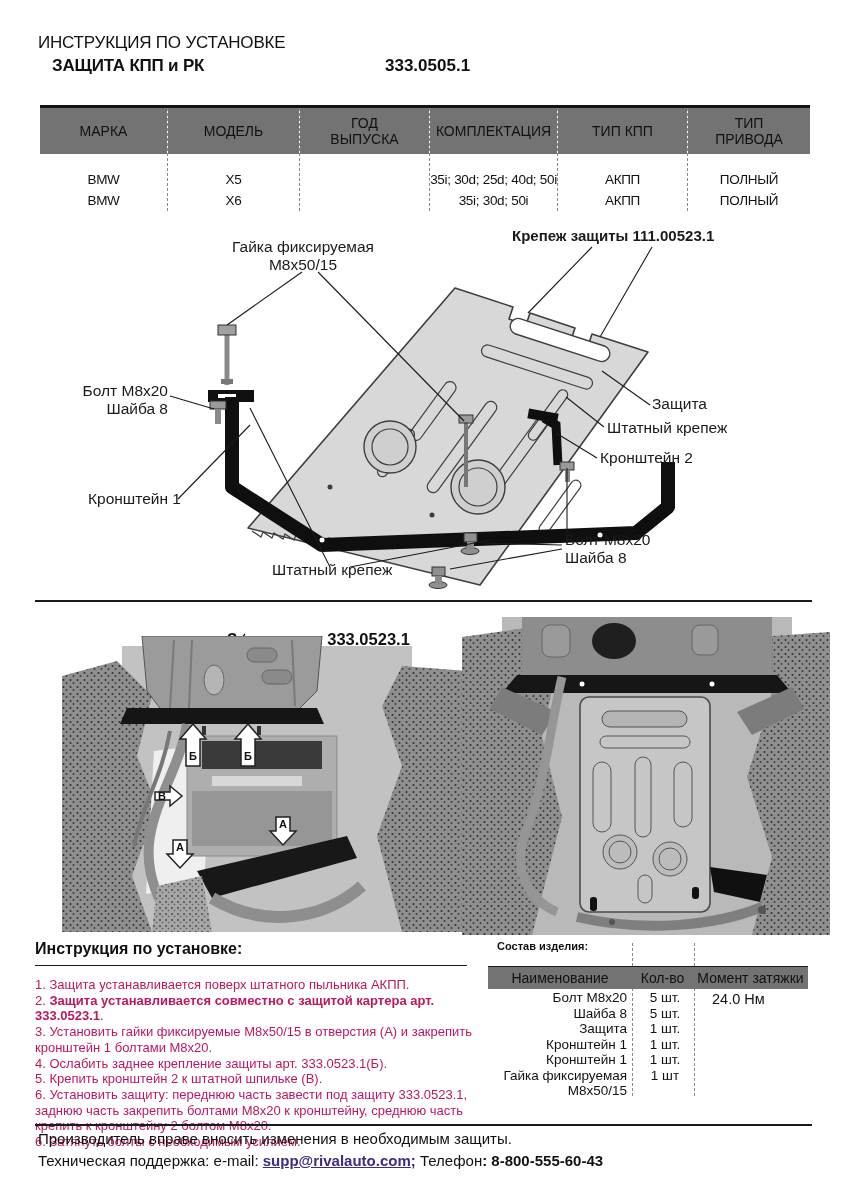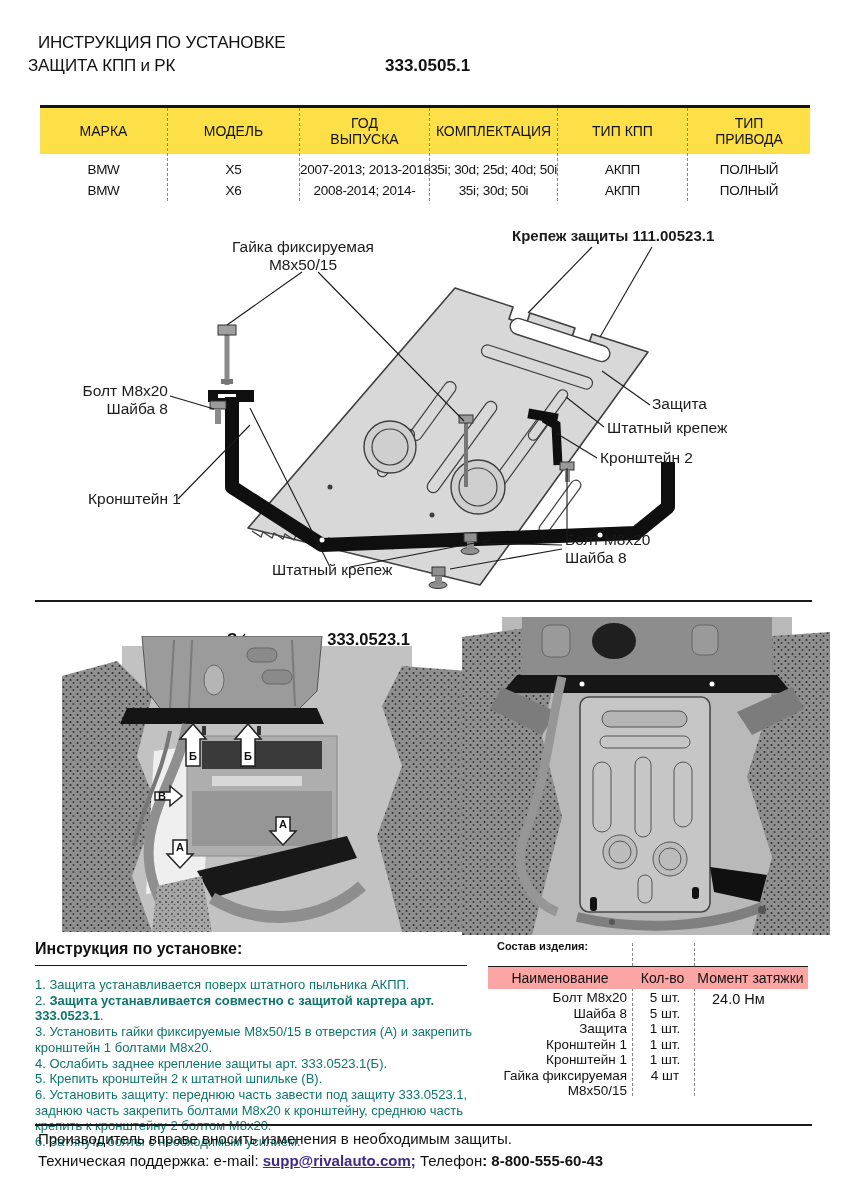--- a/index.html
+++ b/index.html
@@ -1,45 +1,45 @@
 <!DOCTYPE html>
 <html><head>
 <meta charset="utf-8">
 <style>
   html,body{margin:0;padding:0;background:#fff;}
   .page{position:relative;width:848px;height:1200px;background:#fff;overflow:hidden;
         font-family:"Liberation Sans","DejaVu Sans",sans-serif;color:#111;}
   .abs{position:absolute;}
   
   .title1{left:38px;top:33px;font-size:17px;letter-spacing:-.2px;}
-  .title2{left:28px;top:56px;font-size:17px;font-weight:normal;letter-spacing:-.2px;}
+  .title2{left:52px;top:56px;font-size:17px;font-weight:bold;letter-spacing:-.2px;}
   .partno{left:385px;top:56px;font-size:17px;font-weight:bold;}
   
   .vtable{left:40px;top:105px;width:770px;border-top:3px solid #141414;display:flex;}
   .vcol{box-sizing:border-box;}
   .vcol:not(:last-child){border-right:1px dashed #8a8a8a;}
-  .vhead{height:46px;background:#fde047;display:flex;flex-direction:column;justify-content:center;
+  .vhead{height:46px;background:#737373;display:flex;flex-direction:column;justify-content:center;
          text-align:center;font-size:14px;line-height:16px;}
-  .vbody{padding-top:5px;text-align:center;font-size:13.5px;letter-spacing:-.3px;line-height:21px;}
+  .vbody{padding-top:15px;text-align:center;font-size:13.5px;letter-spacing:-.3px;line-height:21px;}
   .vbody div{white-space:nowrap;}
   
   .lbl{position:absolute;font-size:15.5px;color:#1a1a1a;white-space:nowrap;line-height:18px;}
   .kit-title{font-size:15px;font-weight:bold;}
   .caption{font-size:16.5px;font-weight:bold;}
   
   .hr{position:absolute;border-top:2px solid #1a1a1a;height:0;}
   .hr-thin{position:absolute;border-top:1.5px solid #1a1a1a;height:0;}
   
   .instr-head{left:35px;top:940px;font-size:16px;font-weight:bold;}
-  .instr{left:35px;top:977px;width:448px;font-size:13px;line-height:15.7px;color:#0f766e;}
+  .instr{left:35px;top:977px;width:448px;font-size:13px;line-height:15.7px;color:#be185d;}
   .instr p{margin:0;}
   
   .parts-head{left:497px;top:940px;font-size:11px;font-weight:bold;}
   .pdash{position:absolute;border-left:1px dashed #8a8a8a;width:0;}
-  .phead{left:488px;top:967px;width:320px;height:22px;background:#fca5a5;display:flex;
+  .phead{left:488px;top:967px;width:320px;height:22px;background:#737373;display:flex;
          font-size:14px;align-items:center;}
   .phead .c1{width:144px;text-align:center;}
   .phead .c2{width:61px;text-align:center;}
   .phead .c3{width:115px;text-align:center;}
   .prows{left:488px;top:990px;width:320px;font-size:13.5px;line-height:15.5px;}
   .prow{display:flex;}
   .prow .n{width:139px;text-align:right;padding-right:5px;}
   .prow .q{width:66px;text-align:center;}
   .torque{left:712px;top:991px;font-size:14.5px;}
   
@@ -75,24 +75,20 @@
         </div>
       <div class="vbody">
           <div>X5</div>
           <div>X6</div>
         </div>
     </div>
     <div class="vcol" style="width:130px">
       <div class="vhead">
           <div>ГОД</div>
           <div>ВЫПУСКА</div>
-        </div>
-      <div class="vbody">
-          <div>2007-2013; 2013-2018</div>
-          <div>2008-2014; 2014-</div>
         </div>
     </div>
     <div class="vcol" style="width:128px">
       <div class="vhead">
           <div>КОМПЛЕКТАЦИЯ</div>
           <div></div>
         </div>
       <div class="vbody">
           <div>35i; 30d; 25d; 40d; 50i</div>
           <div>35i; 30d; 50i</div>
@@ -361,21 +357,21 @@
     <div class="prow">
         <div class="n">Кронштейн 1</div>
         <div class="q">1 шт.</div>
       </div>
     <div class="prow">
         <div class="n">Кронштейн 1</div>
         <div class="q">1 шт.</div>
       </div>
     <div class="prow">
         <div class="n">Гайка фиксируемая М8х50/15</div>
-        <div class="q">4 шт</div>
+        <div class="q">1 шт</div>
       </div>
   </div>
   <div class="abs torque">24.0 Нм</div>
 
   <div class="hr" style="left:35px;top:1124px;width:777px;"></div>
   <div class="abs f1">Производитель вправе вносить изменения в необходимым защиты.</div>
   <div class="abs f2"><span>Техническая поддержка:  e-mail: </span><a class="email" id="email-link" style="color: rgb(63, 42, 133);">supp@rivalauto.com</a><span id="email-sep" class="email" style="color: rgb(63, 42, 133);">;</span><span> Телефон</span><b>: 8-800-555-60-43</b></div>
 
 </div>
 

